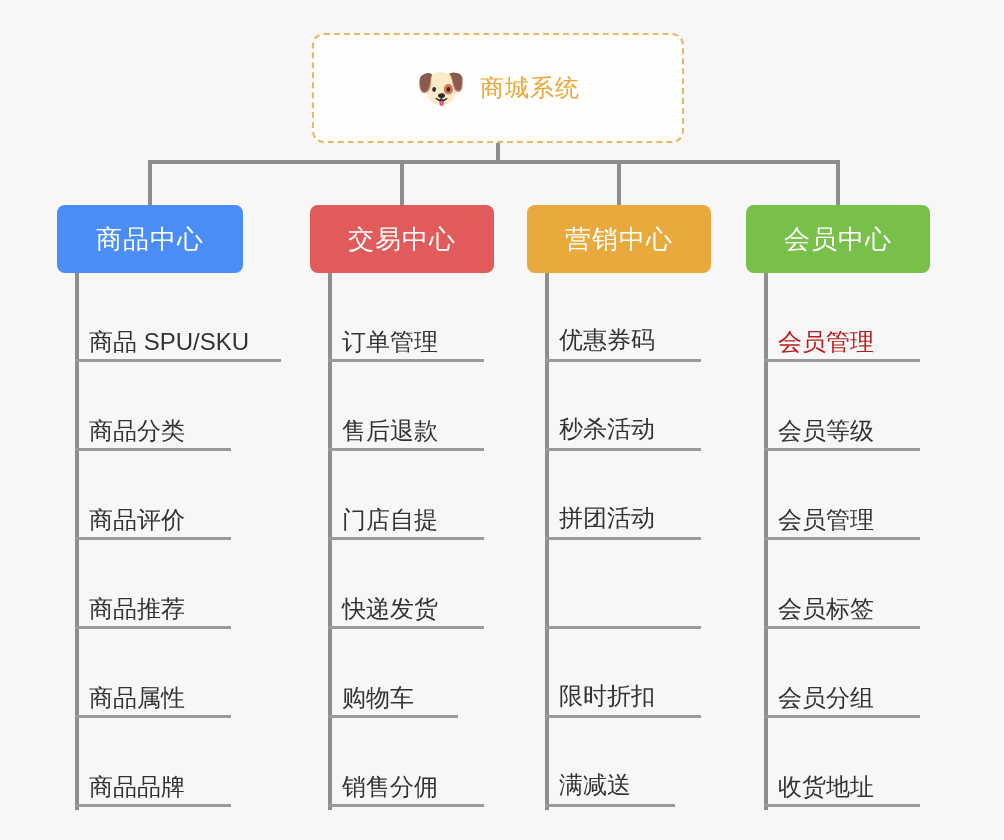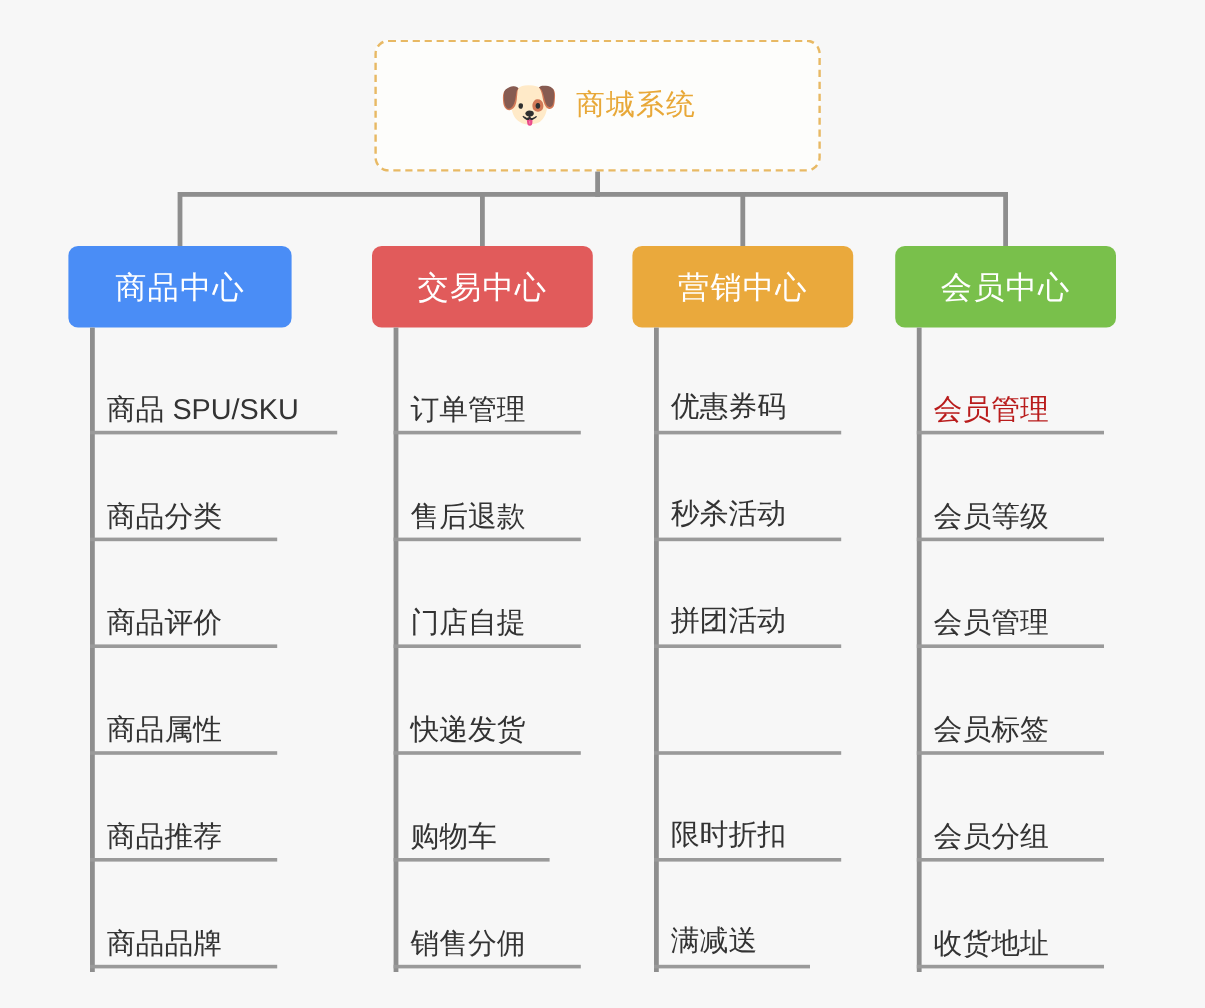--- a/index.html
+++ b/index.html
@@ -138,25 +138,25 @@
           <li class="leaf-item">
             <span class="leaf-underline" style="width: 156px; background: rgb(154, 154, 154);"></span>
             <span class="leaf-label" style="color: rgb(51, 51, 51);">商品分类</span>
           </li>
           <li class="leaf-item">
             <span class="leaf-underline" style="width: 156px; background: rgb(154, 154, 154);"></span>
             <span class="leaf-label" style="color: rgb(51, 51, 51);">商品评价</span>
           </li>
           <li class="leaf-item">
             <span class="leaf-underline" style="width: 156px; background: rgb(154, 154, 154);"></span>
+            <span class="leaf-label" style="color: rgb(51, 51, 51);">商品推荐</span>
+          </li>
+          <li class="leaf-item">
+            <span class="leaf-underline" style="width: 156px; background: rgb(154, 154, 154);"></span>
             <span class="leaf-label" style="color: rgb(51, 51, 51);">商品属性</span>
-          </li>
-          <li class="leaf-item">
-            <span class="leaf-underline" style="width: 156px; background: rgb(154, 154, 154);"></span>
-            <span class="leaf-label" style="color: rgb(51, 51, 51);">商品推荐</span>
           </li>
           <li class="leaf-item">
             <span class="leaf-underline" style="width: 156px; background: rgb(154, 154, 154);"></span>
             <span class="leaf-label" style="color: rgb(51, 51, 51);">商品品牌</span>
           </li>
         </ul>
       </div>
       <div class="branch" style="left: 310px; width: 183px;">
         <div class="branch-header" style="background: rgb(225, 91, 91); width: 184px;">
           <span>交易中心</span>

